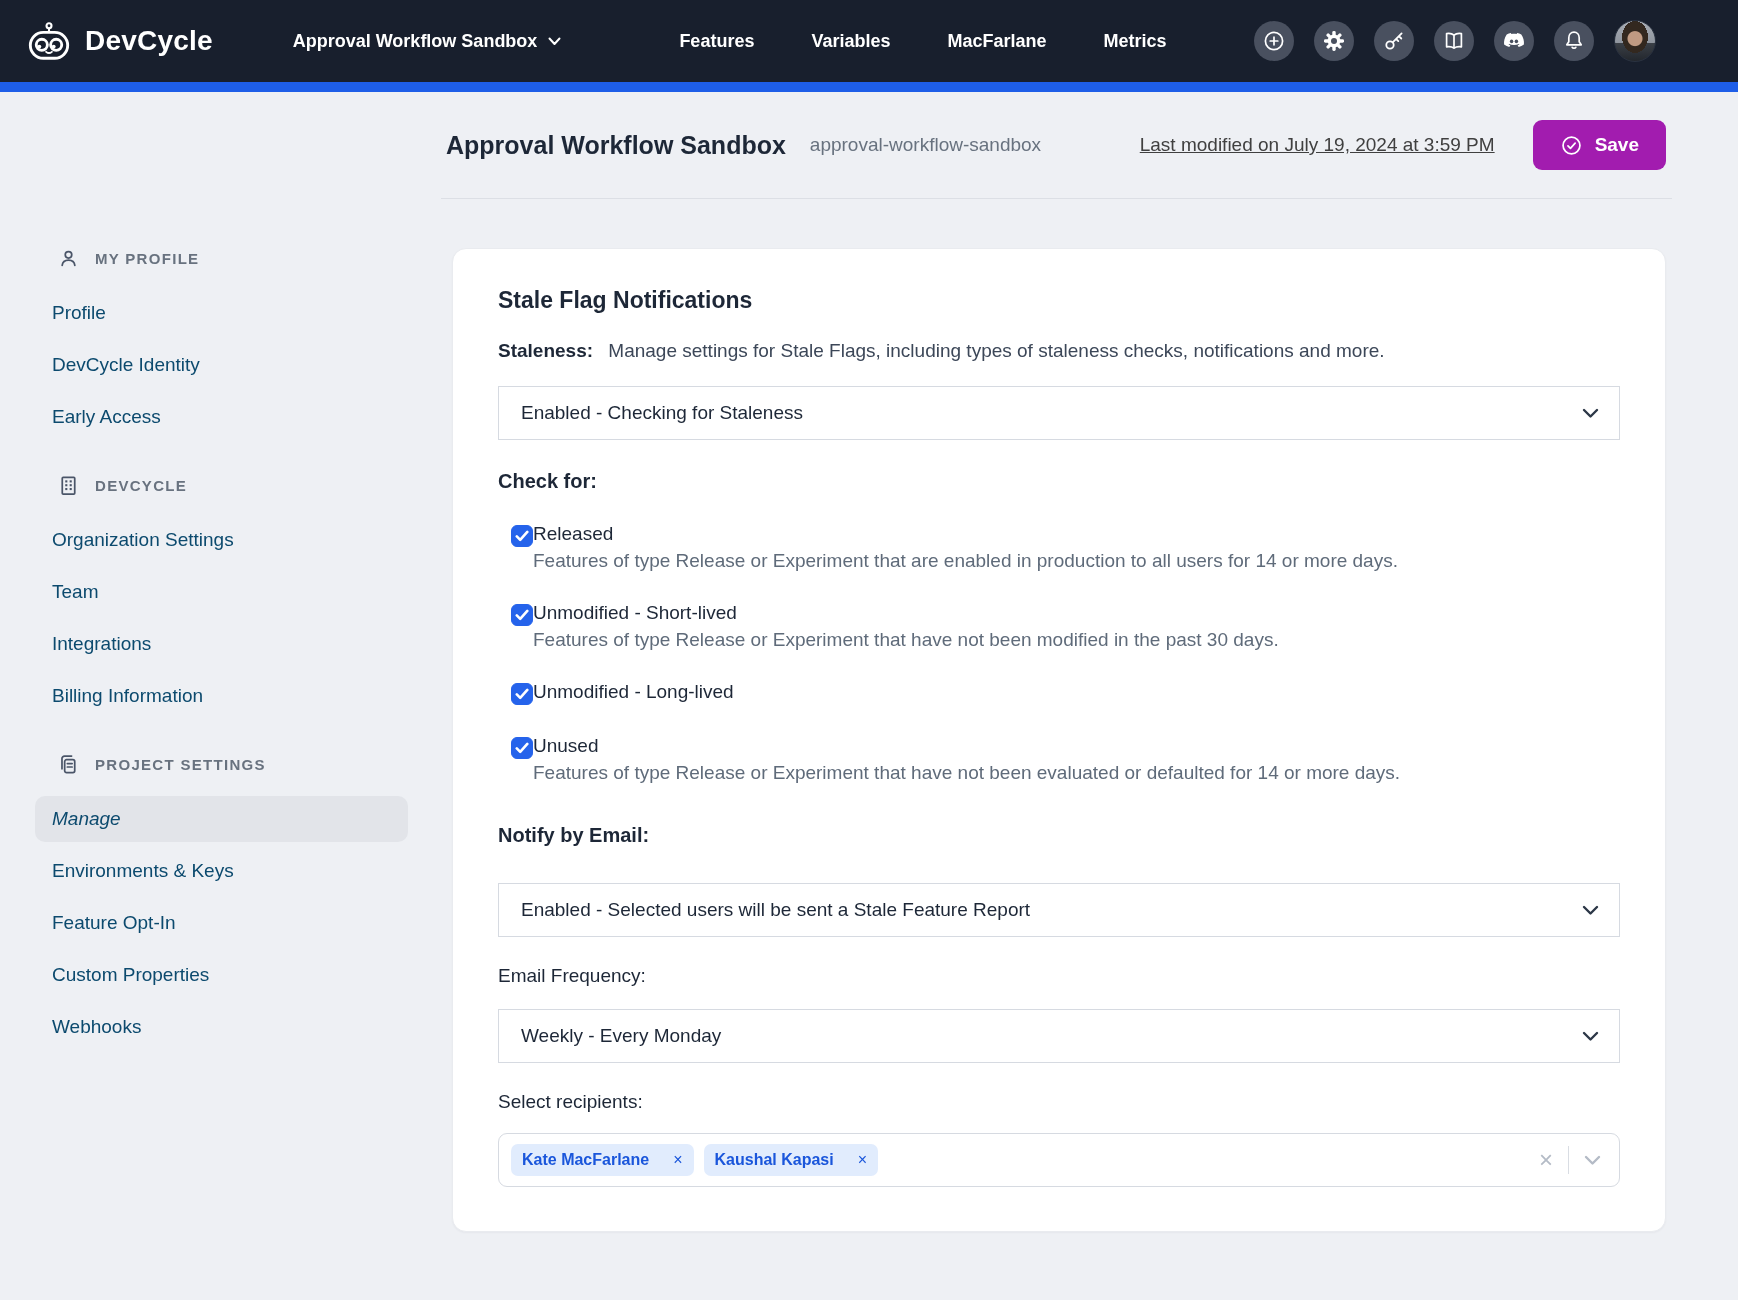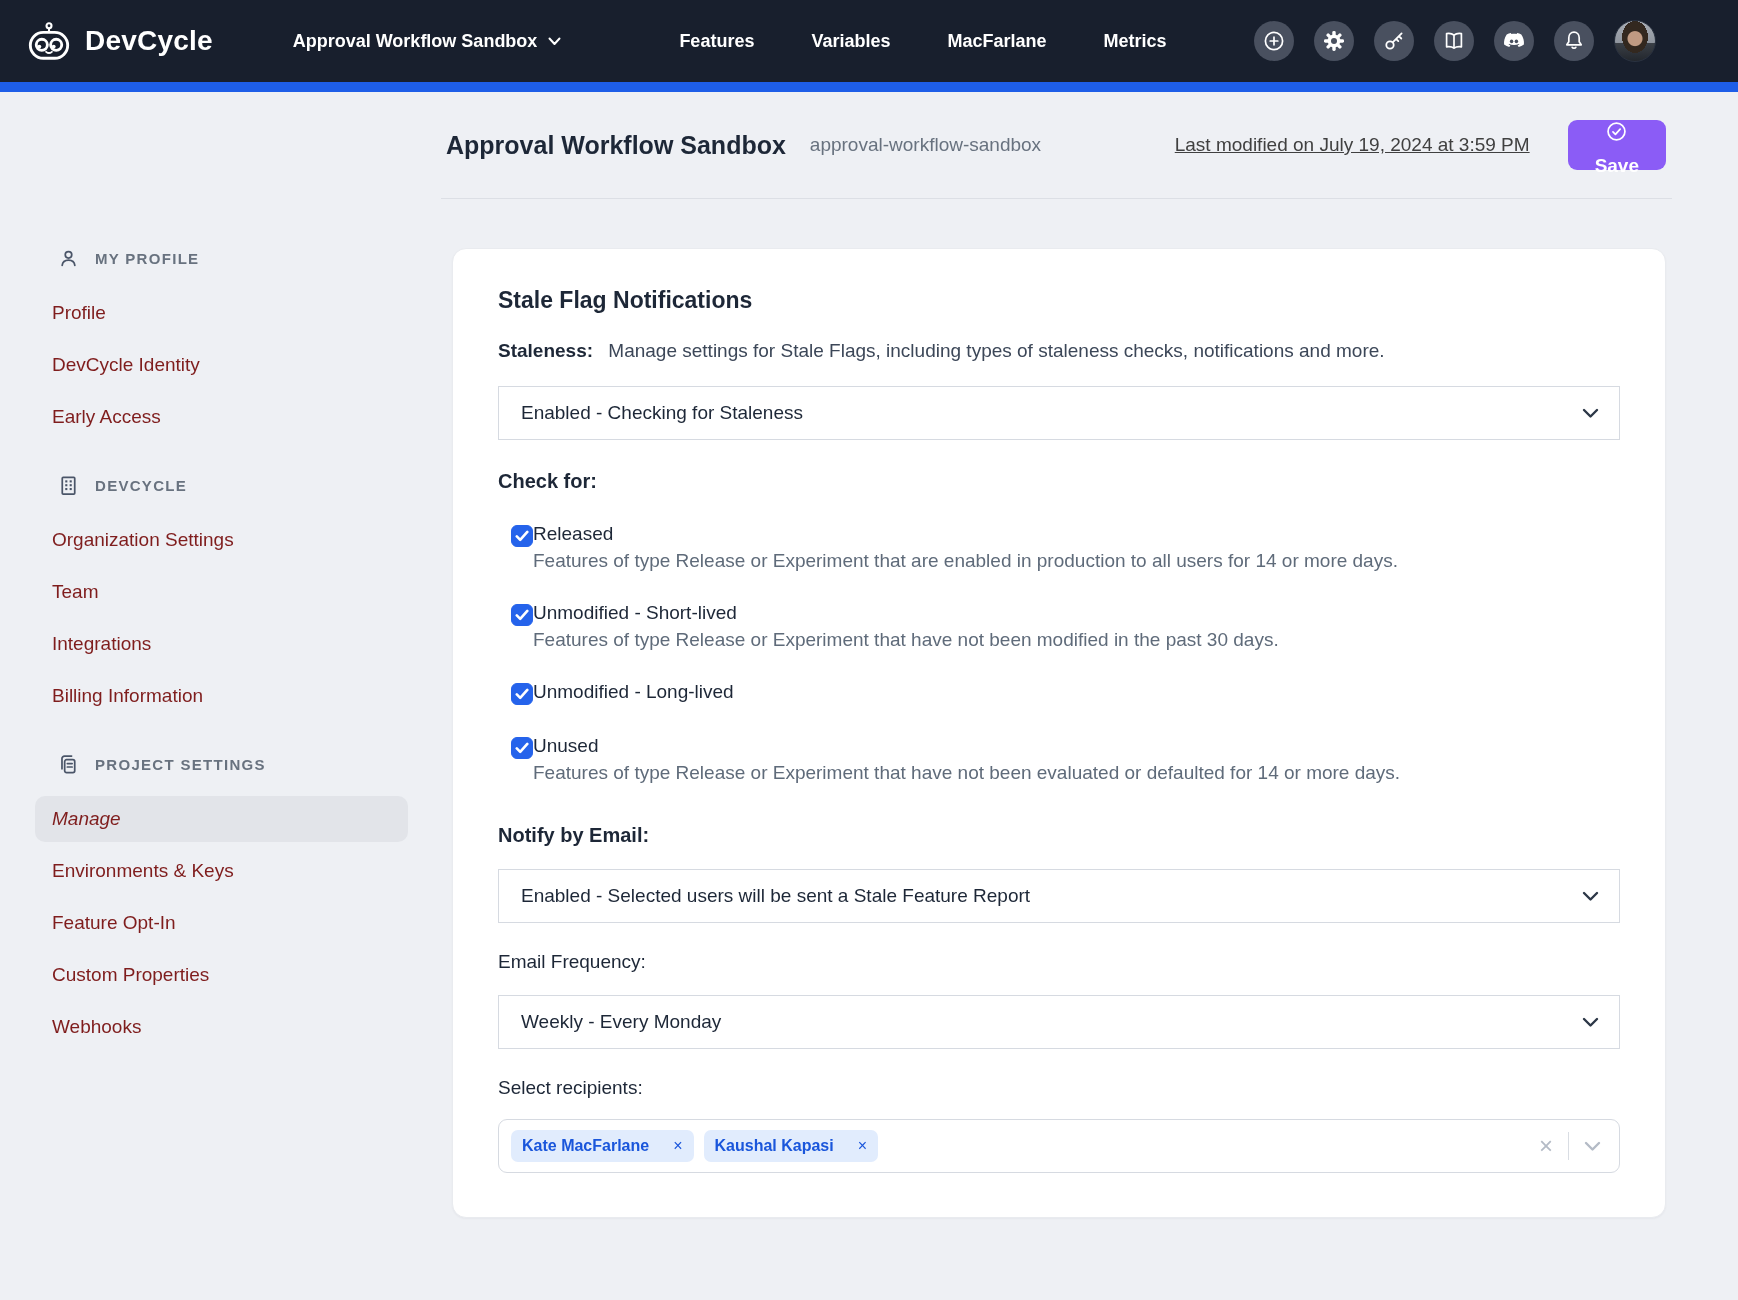--- a/index.html
+++ b/index.html
@@ -24,34 +24,34 @@
       radial-gradient(ellipse 13px 16px at 50% 40%, #33281f 0 100%, rgba(51,40,31,0) 100%),
       linear-gradient(180deg, #a8adb5 0%, #8f959e 55%, #3a3f46 56%, #23272d 100%);
     border:1px solid #2a3240; }
   .bluebar { height:10px; background:#1e5ee8; }
 
   
   .page-header { height:106px; display:flex; align-items:center; padding-left:446px; padding-right:72px; }
   .page-title { font-size:25px; font-weight:700; color:#1d2737; }
   .page-slug { margin-left:24px; font-size:19px; color:#68727f; }
   .last-modified { margin-left:auto; margin-right:38px; font-size:19px; color:#404040;text-decoration:underline; }
-  .save-btn { height:50px; padding:0 27px; background:#8b5cf6; border:none; border-radius:9px;
-    color:#fff; font-size:19px; font-weight:700; font-family:inherit; display:flex; align-items:center; gap:12px; cursor:pointer;flex-direction:column; }
+  .save-btn { height:50px; padding:0 27px; background:#a21caf; border:none; border-radius:9px;
+    color:#fff; font-size:19px; font-weight:700; font-family:inherit; display:flex; align-items:center; gap:12px; cursor:pointer; }
   .header-divider { height:1px; background:#dcdfe5; margin-left:441px; margin-right:66px; }
 
   
   .body-row { display:flex; height:1101px; }
 
   .sidebar { width:441px; flex:none; padding:48px 0 0 35px; }
   .side-section { margin-top:34px; }
   .side-section:first-child { margin-top:0; }
   .side-header { display:flex; align-items:center; gap:15px; padding-left:22px; margin-bottom:20px; }
   .side-header-label { font-size:15px; font-weight:700; color:#68727f; letter-spacing:1.3px; }
   .side-item { width:373px; height:46px; display:flex; align-items:center; padding-left:17px;
-    border-radius:10px; font-size:19px; color:#7f1d1d; margin-bottom:6px; cursor:pointer; }
+    border-radius:10px; font-size:19px; color:#0c4a6e; margin-bottom:6px; cursor:pointer; }
   .side-item.selected { background:#e2e4e9;font-style:italic; }
 
   .main { flex:1; padding:49px 72px 0 11px; }
   .card { background:#fff; border:1px solid #e9ebef; border-radius:14px; padding:38px 45px 44px;
     box-shadow:0 1px 2px rgba(16,24,40,.04); }
   .card-title { font-size:23px; font-weight:700; color:#1d2737; }
   .staleness-line { margin-top:26px; font-size:19px; }
   .staleness-label { font-weight:700; color:#1d2737; margin-right:10px;text-align:center; }
   .staleness-desc { color:#3c4758; }
   .select { margin-top:24px; height:54px; border:1px solid #d6dae1; border-radius:0; background:#fff;
@@ -371,21 +371,21 @@
               </div>
               <div>
                 <div class="check-label">Unused</div>
                 <div class="check-desc">Features of type Release or Experiment that have not been evaluated or defaulted for 14 or more days.</div>
               </div>
             </div>
           </div>
 
         <div class="group-label" style="margin-top:40px;">Notify by Email:</div>
 
-        <div class="select" style="margin-top:22px;">
+        <div class="select" style="margin-top:36px;">
           <span>Enabled - Selected users will be sent a Stale Feature Report</span>
           <span class="rec-chevron">
             <svg width="17" height="11" viewBox="0 0 17 11" fill="none">
                 <path d="M2 2 L8.5 8.5 L15 2" stroke="#2c3747" stroke-width="2.4" stroke-linecap="round" stroke-linejoin="round"></path>
               </svg>
           </span>
         </div>
 
         <div class="field-label">Email Frequency:</div>
 

